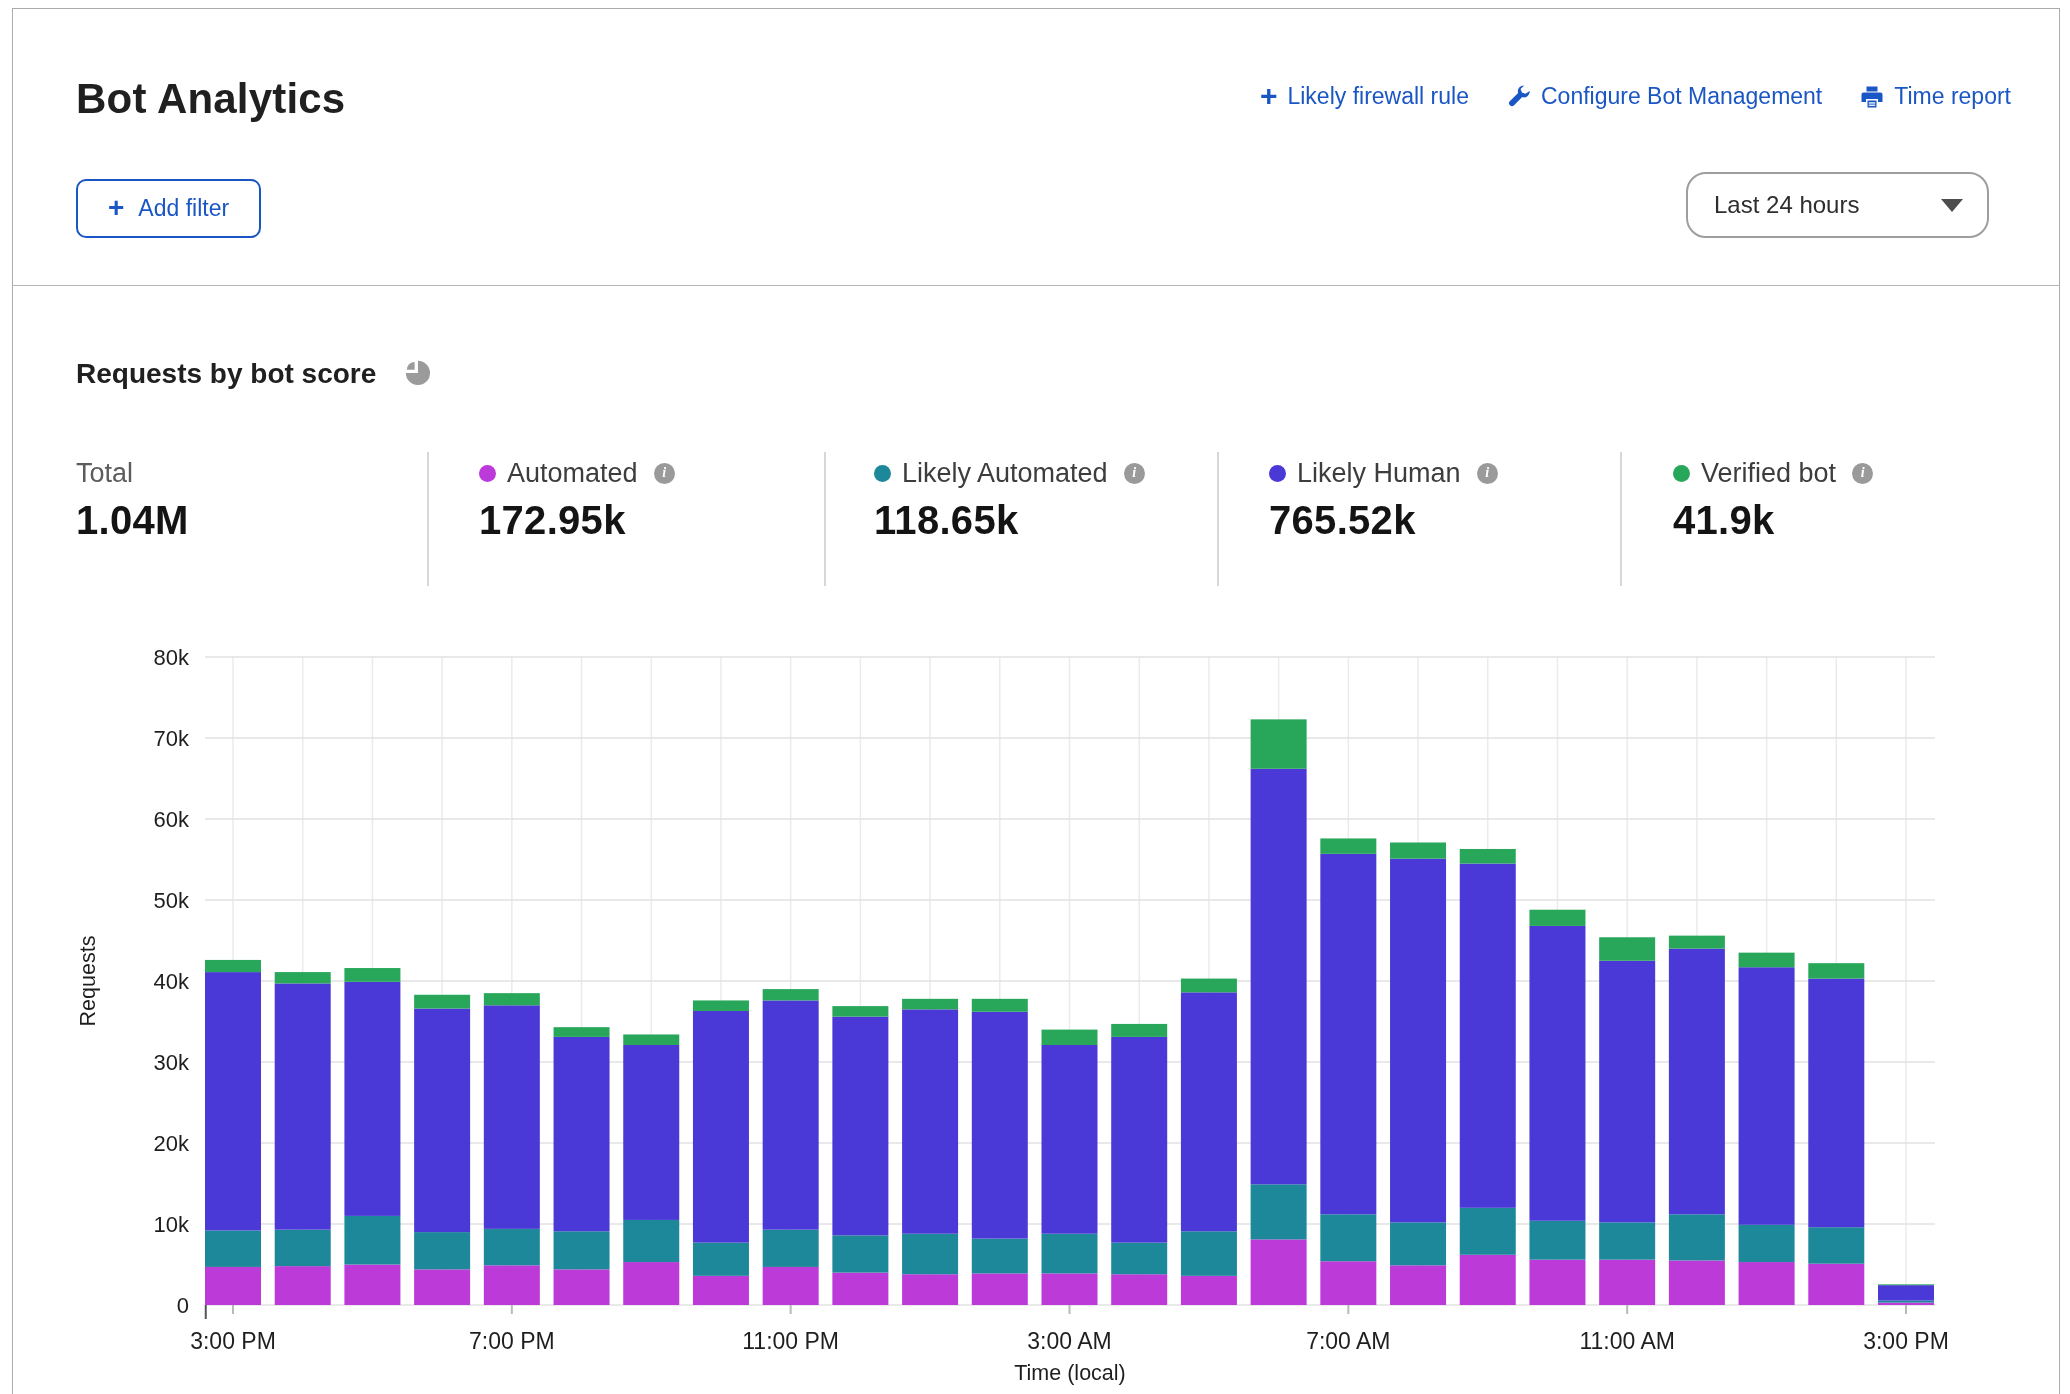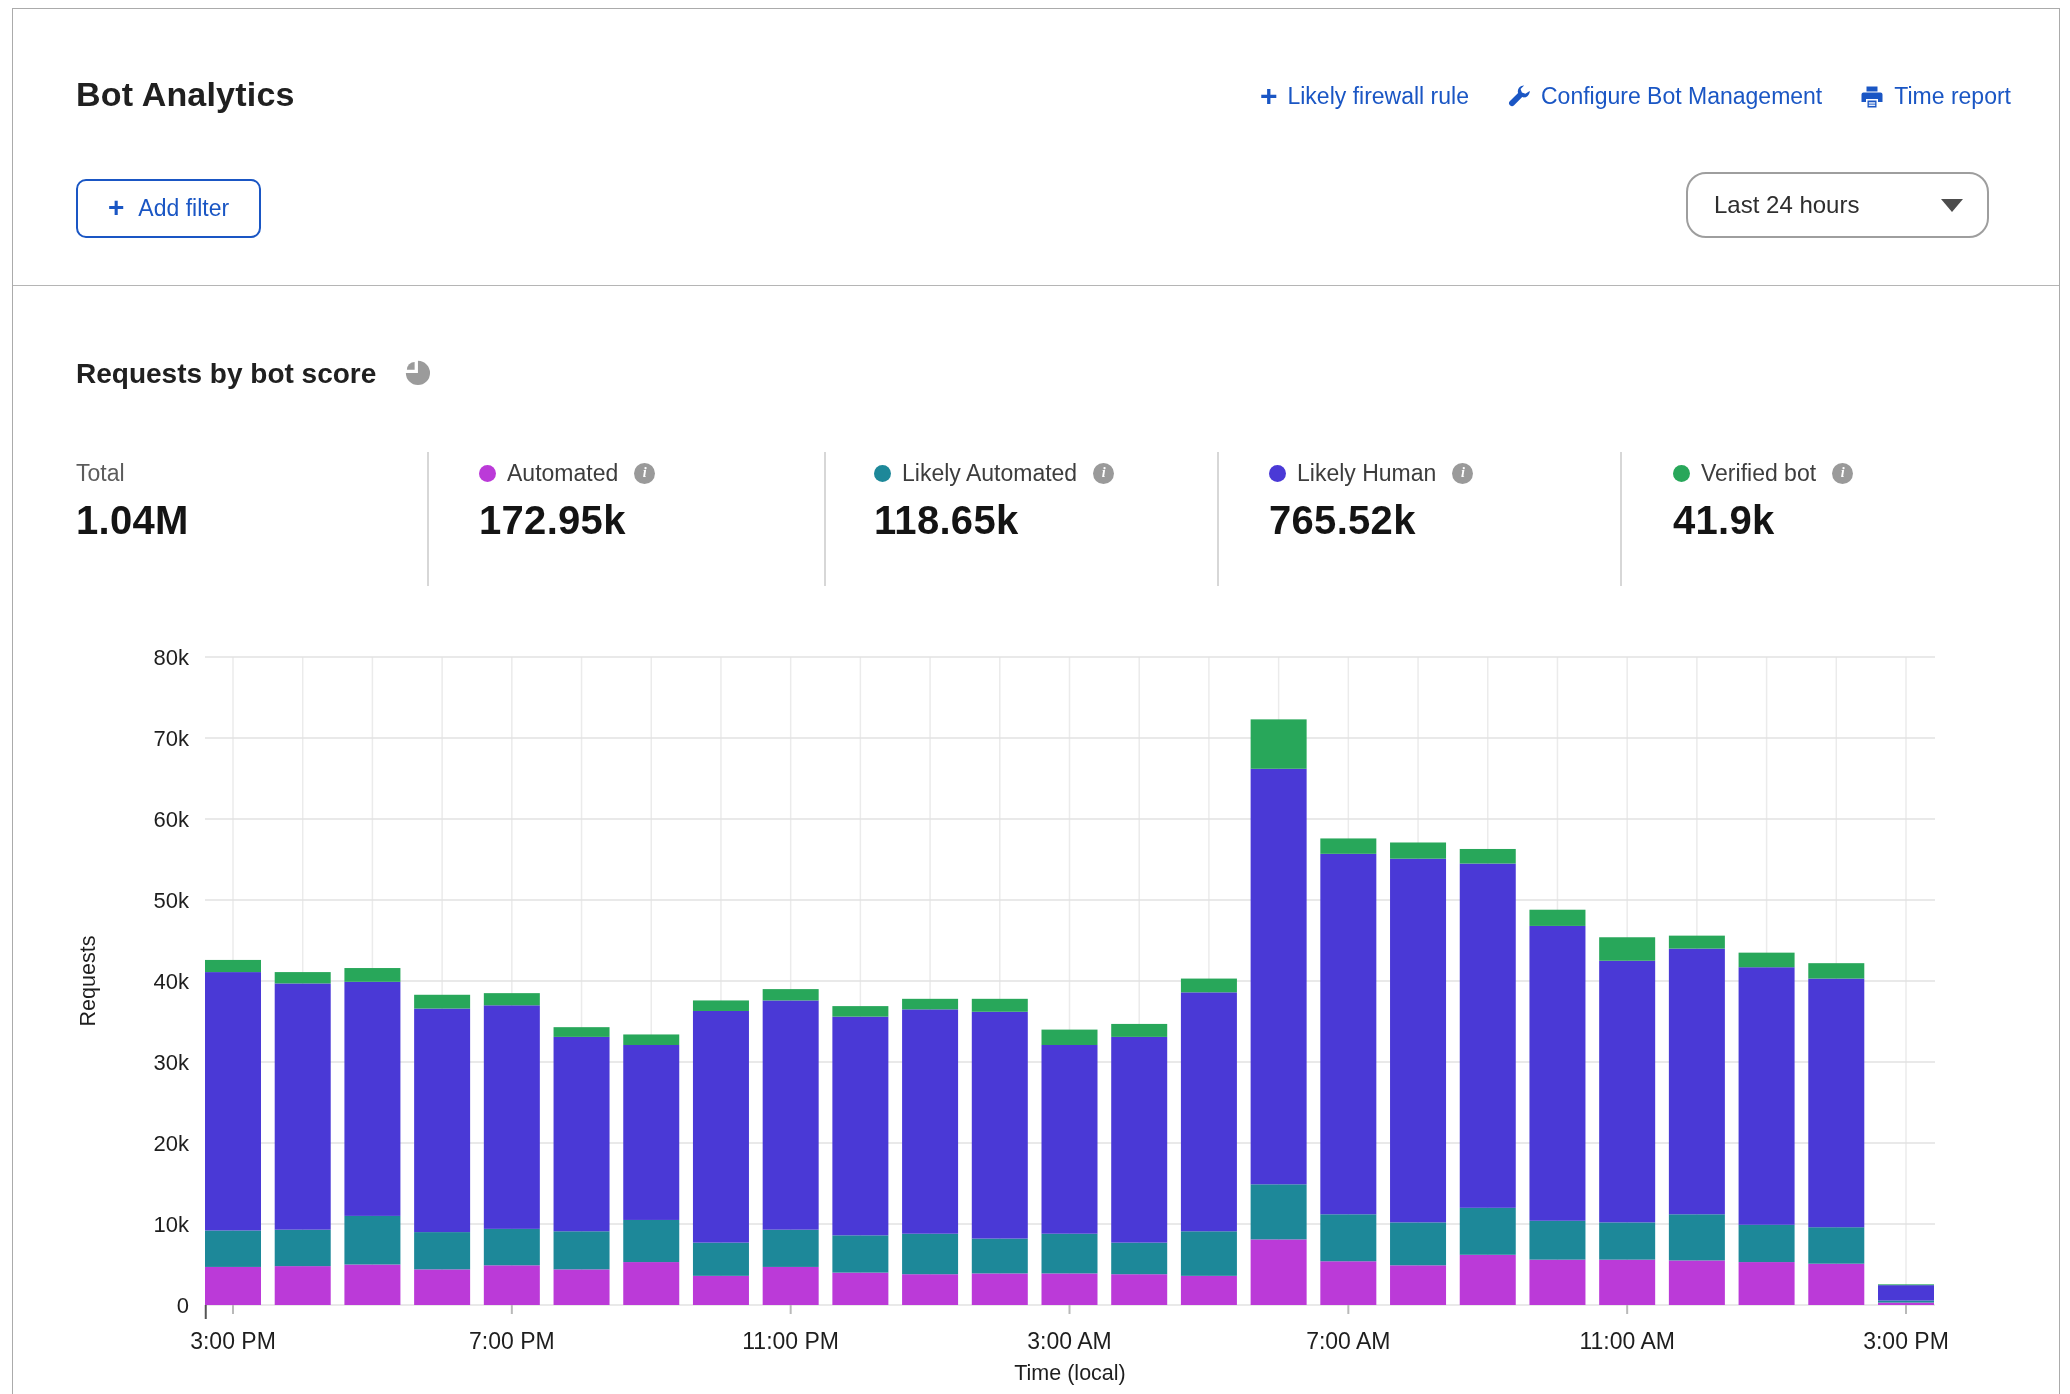--- a/index.html
+++ b/index.html
@@ -6,21 +6,21 @@
   html,body { background:#ffffff; }
   body {
     width:2070px; height:1394px; position:relative; overflow:hidden;
     font-family:"Liberation Sans", sans-serif; color:#202020;
   }
   .card {
     position:absolute; left:12px; top:8px; width:2048px; height:1520px;
     background:#fff; border:1.5px solid #ababab;
   }
   .card-header { position:relative; height:277px; border-bottom:1.5px solid #b5b5b5; }
-  .page-title { position:absolute; left:63px; top:66px; font-size:34px; font-weight:700; color:#202020; letter-spacing:.2px;text-align:center; }
+  .page-title { position:absolute; left:63px; top:66px; font-size:42px; font-weight:700; color:#202020; letter-spacing:.2px;text-align:center; }
   .actions { position:absolute; right:48px; top:74px; display:flex; align-items:center; gap:38px; }
   .action { display:flex; align-items:center; gap:10px; color:#1a56c4; font-size:23px; text-decoration:none; cursor:pointer; }
   .plus-glyph { font-size:30px; font-weight:600; line-height:20px; position:relative; top:-1px; }
   .action svg { display:block; }
   .add-filter {
     position:absolute; left:63px; top:170px; height:59px; padding:0 30px;
     background:#fff; border:2px solid #1a56c4; border-radius:10px;
     color:#1a56c4; font-size:23px; font-weight:500; font-family:inherit;
     display:flex; align-items:center; gap:14px; cursor:pointer;
   }
@@ -32,21 +32,21 @@
     padding:0 24px 0 26px; font-size:24px; color:#2e2e2e; cursor:pointer;
   }
   .chevron-down {
     width:0; height:0; border-left:11px solid transparent; border-right:11px solid transparent;
     border-top:13px solid #4d4d4d; margin-left:12px;
   }
   .section-title-row { position:absolute; left:63px; top:346px; display:flex; align-items:center; gap:24px; }
   .section-title { font-size:28px; font-weight:700; color:#202020; }
   .stat { position:absolute; top:450px; }
   .stat-label-row { display:flex; align-items:center; gap:11px; height:28px; }
-  .stat-label { font-size:23px; color:#3d3d3d; }
+  .stat-label { font-size:27px; color:#3d3d3d; }
   .stat-label.muted { color:#5c5c5c; }
   .legend-dot { width:17px; height:17px; border-radius:50%; display:inline-block; flex:0 0 auto; }
   .info-icon {
     width:21px; height:21px; border-radius:50%; background:#9a9a9a; color:#fff;
     font-size:14px; font-weight:700; display:inline-flex; align-items:center; justify-content:center;
     margin-left:5px; cursor:pointer; font-family:"Liberation Serif", serif; font-style:italic;
   }
   .stat-value { margin-top:11px; font-size:40px; font-weight:700; color:#141414; letter-spacing:.3px; }
   .stat-divider { position:absolute; top:443px; width:1.5px; height:134px; background:#d7d7d7; }
   #chart { position:absolute; left:0; top:630px; }

